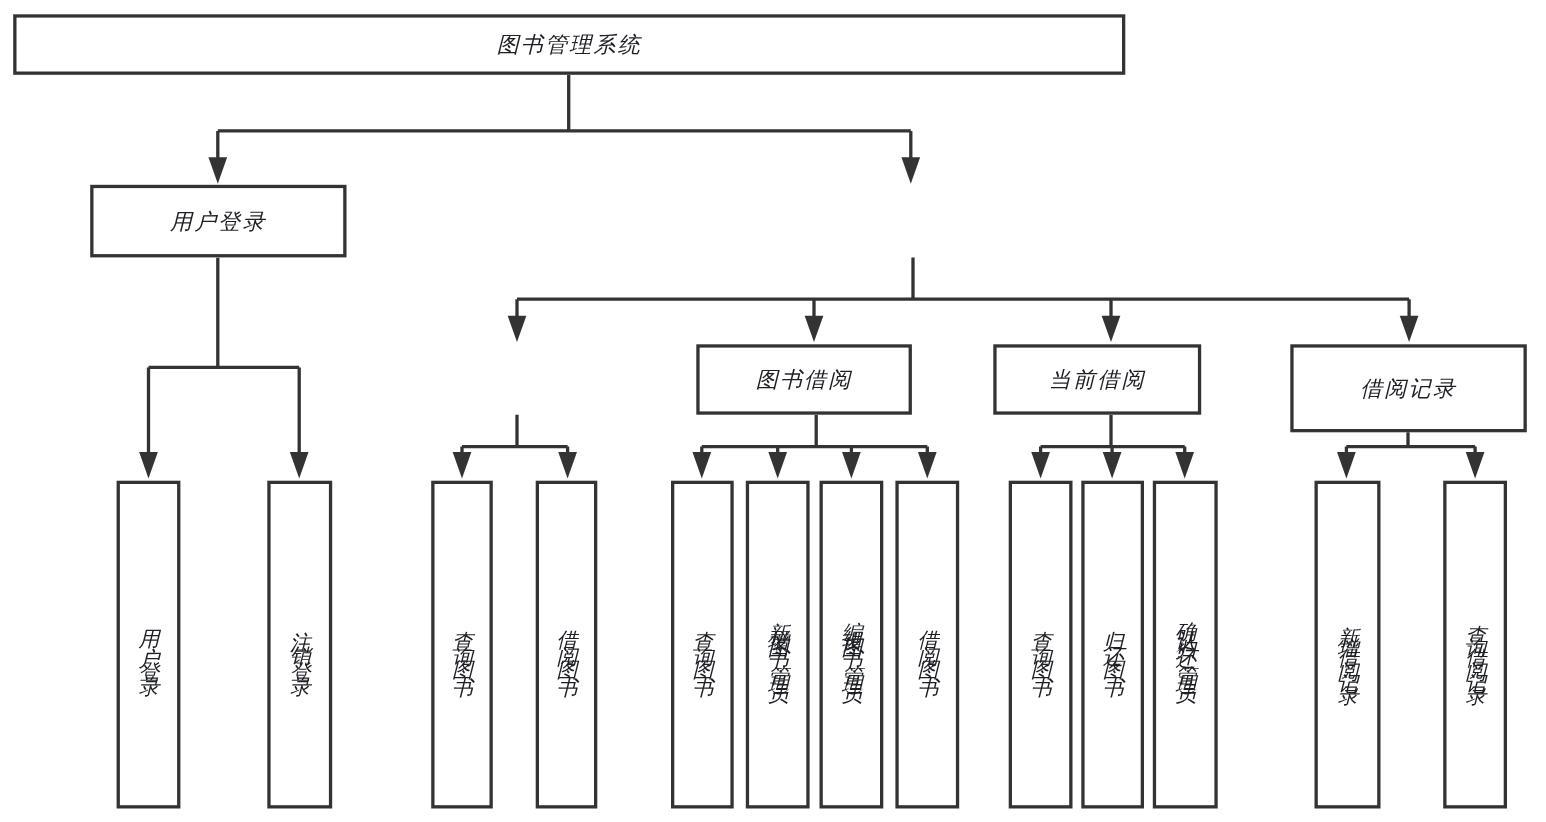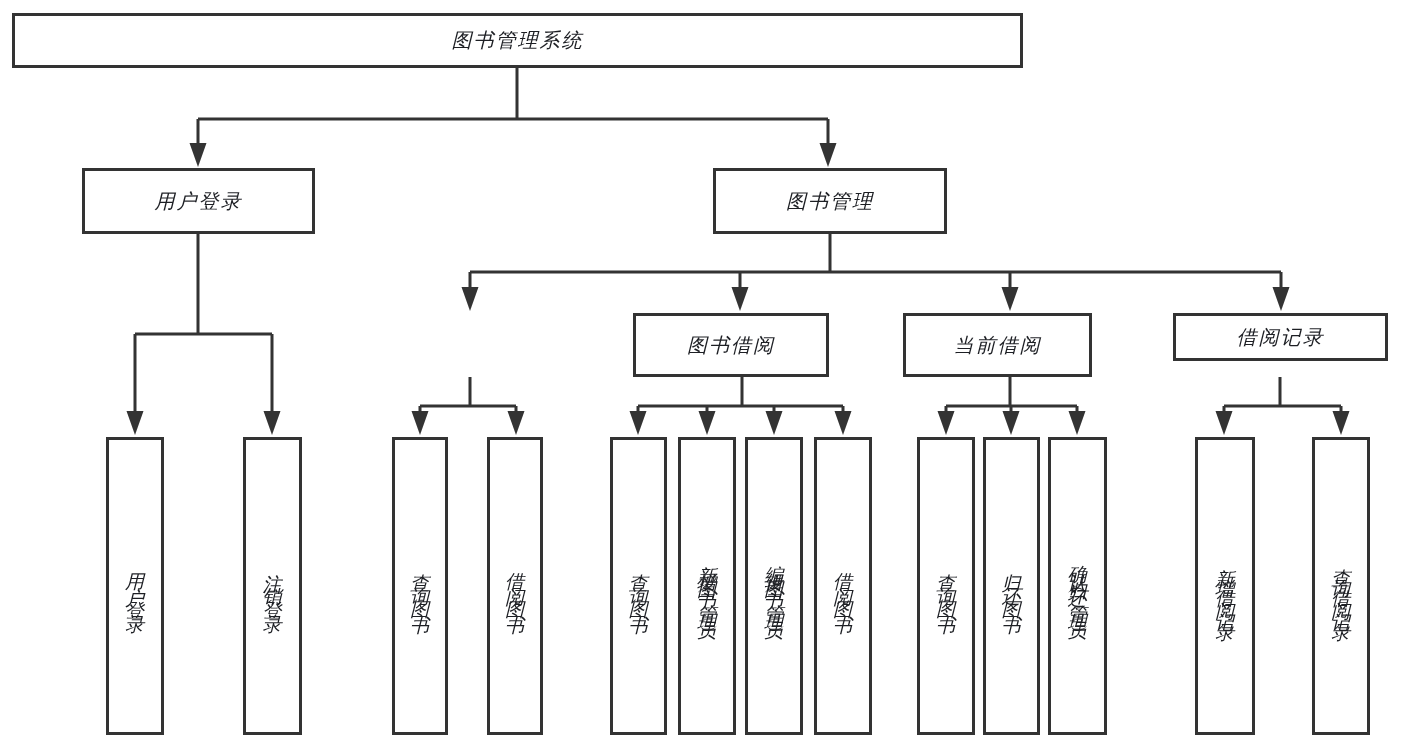--- a/index.html
+++ b/index.html
@@ -88,31 +88,28 @@
       <polygon points="1332.5,411 1349.5,411 1341,435" fill="#333333"></polygon>
     </svg>
 
   <div class="node" style="left:12px; top:13px; width:1011px; height:55px;">
     <span>图书管理系统</span>
   </div>
 
   <div class="node" style="left:82px; top:168px; width:233px; height:66px;">
     <span>用户登录</span>
   </div>
-  <div class="node" style="left:713px; top:168px; width:234px; height:66px;">
-    <span>图书管理</span>
-  </div>
 
   <div class="node" style="left:633px; top:313px; width:196px; height:64px;">
     <span>图书借阅</span>
   </div>
   <div class="node" style="left:903px; top:313px; width:189px; height:64px;">
     <span>当前借阅</span>
   </div>
-  <div class="node" style="left:1173px; top:313px; width:215px; height:48px;">
+  <div class="node" style="left:1173px; top:313px; width:215px; height:80px;">
     <span>借阅记录</span>
   </div>
 
   <div class="node leaf" style="left:106px; top:437px; width:58px; height:298px;">
     <span class="vtext sp4">用户登录</span>
   </div>
   <div class="node leaf" style="left:243px; top:437px; width:59px; height:298px;">
     <span class="vtext sp4">注销登录</span>
   </div>
 

